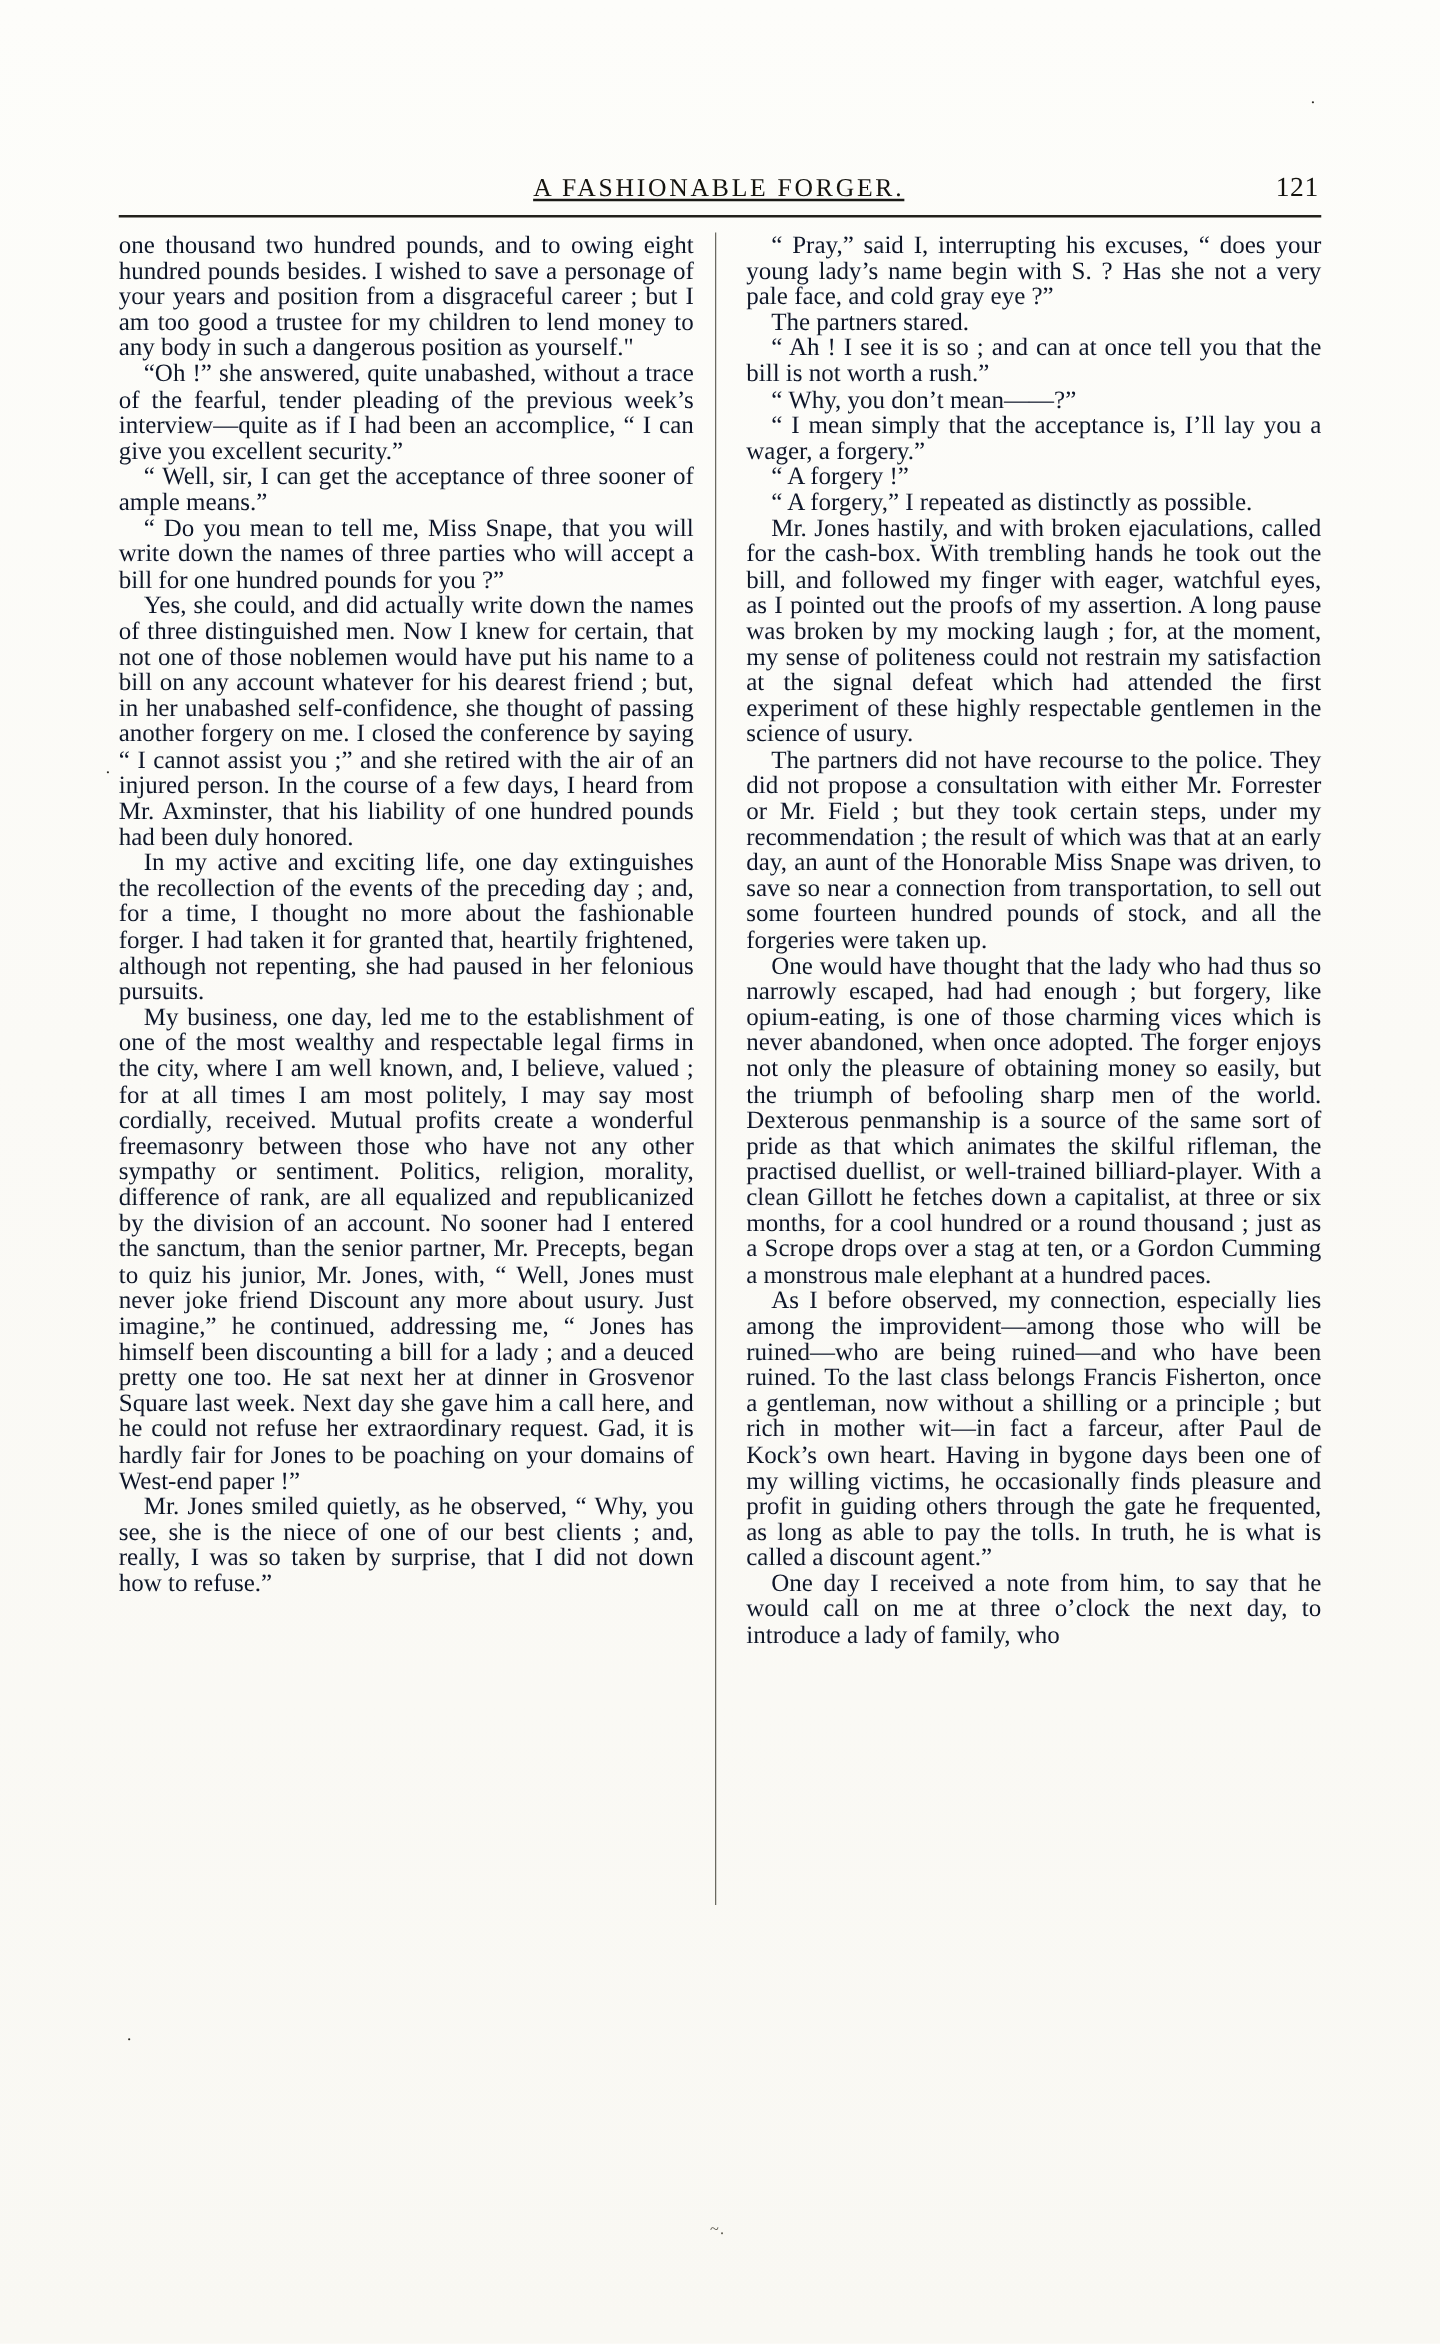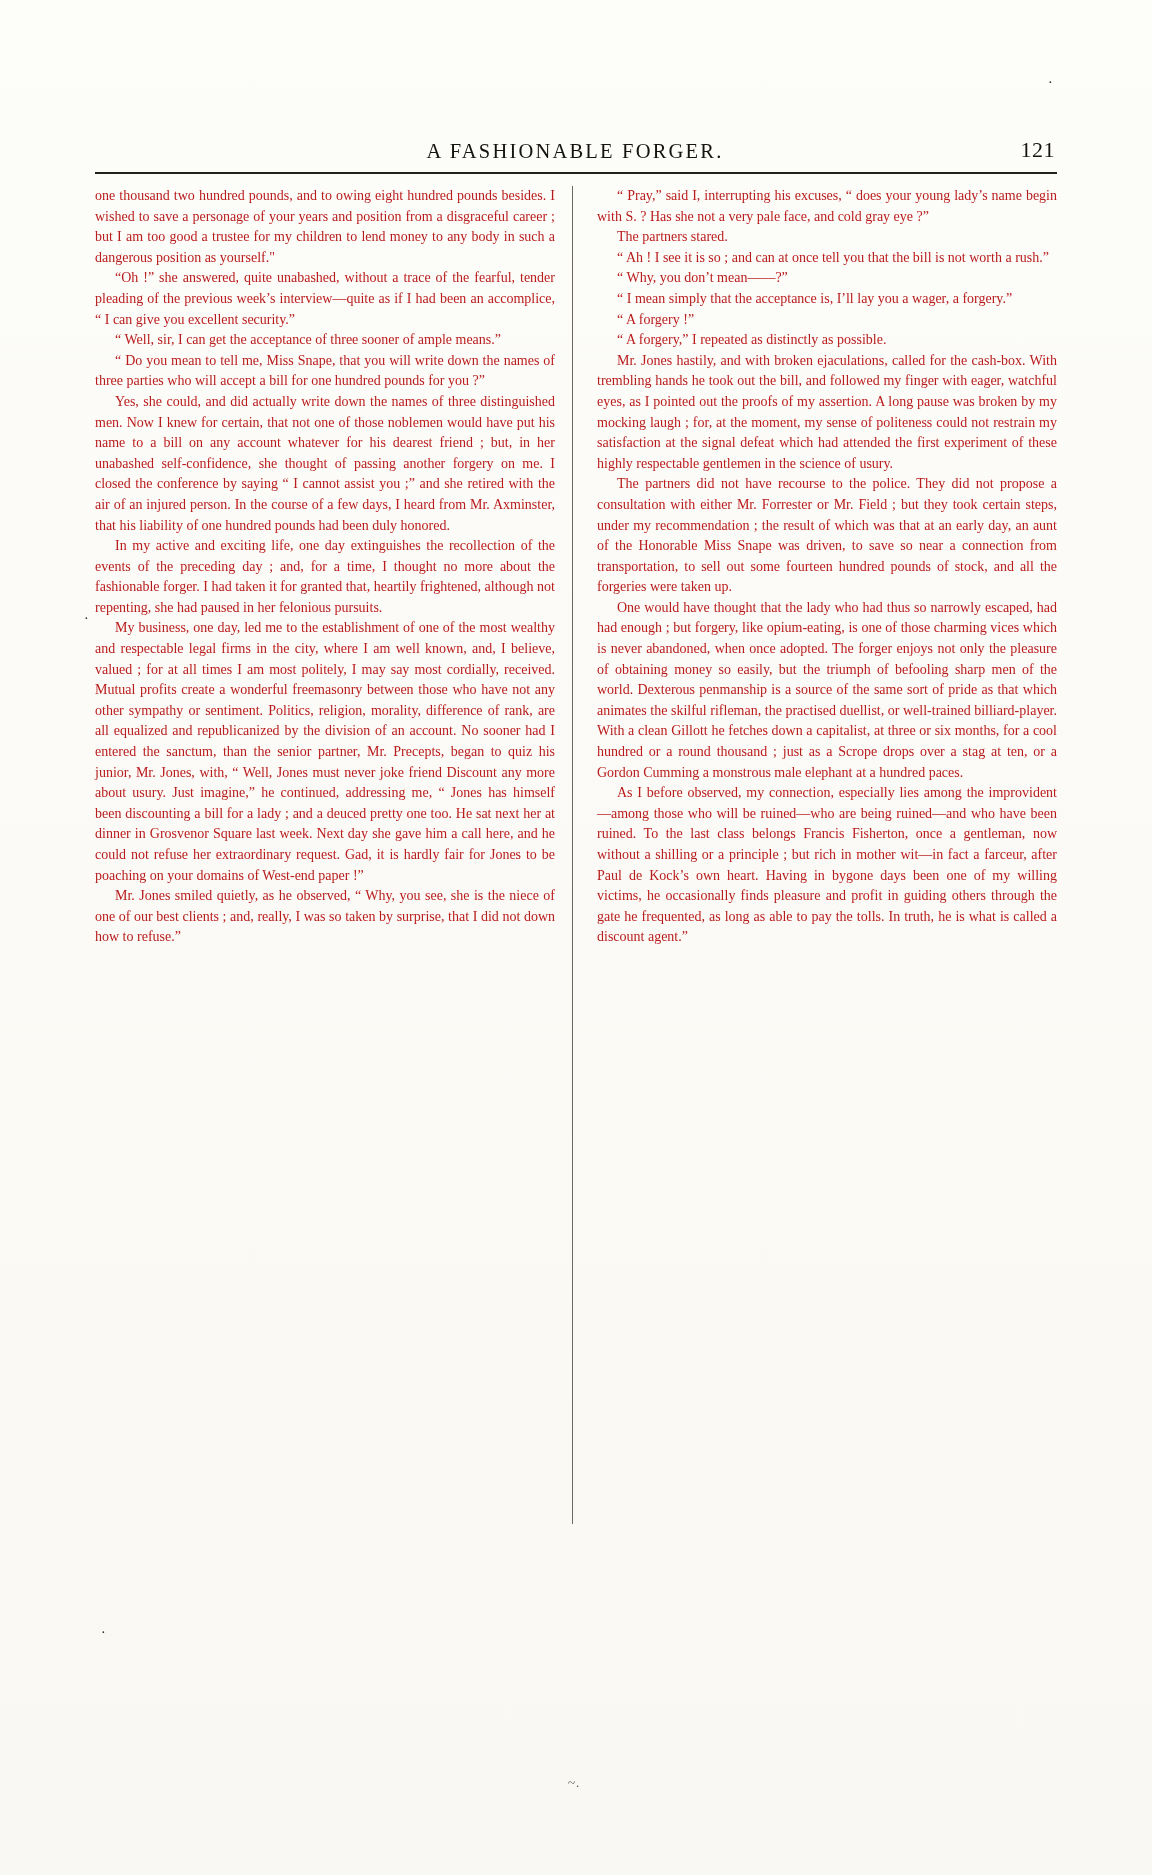--- a/index.html
+++ b/index.html
@@ -28,20 +28,21 @@
     background: linear-gradient(180deg, #fdfdfa 0%, #fbfaf6 45%, #f9f8f3 100%);
   }
   .header {
     position: absolute;
     left: 95px;
     top: 140px;
     width: 960px;
     display: flex;
     align-items: flex-start;
     justify-content: center;
+    text-decoration: underline;
   }
   .running-title {
     font-size: 20.5px;
     letter-spacing: 2.2px;
     font-weight: 400;
     color: #15140f;
     text-align: center;
     white-space: nowrap;
   }
   .folio {
@@ -63,26 +64,26 @@
   .columns {
     position: absolute;
     left: 95px;
     top: 186px;
     width: 962px;
     display: flex;
     gap: 0;
   }
   .col {
     width: 460px;
-    font-size: 14px;
+    font-size: 20px;
     line-height: 20.6px;
     text-align: justify;
     text-justify: inter-word;
     hyphens: manual;
-    color: #b91c1c;
+    color: #0f172a;
   }
   .col.left { padding-right: 14px; }
   .col.right { padding-left: 28px; }
   .col p {
     margin: 0;
     text-indent: 20px;
   }
   .col p.noindent { text-indent: 0; }
   .divider {
     position: absolute;
@@ -140,20 +141,21 @@
       <p>The partners stared.</p>
       <p>“ Ah ! I see it is so ; and can at once tell you that the bill is not worth a rush.”</p>
       <p>“ Why, you don’t mean——?”</p>
       <p>“ I mean simply that the acceptance is, I’ll lay you a wager, a forgery.”</p>
       <p>“ A forgery !”</p>
       <p>“ A forgery,” I repeated as distinctly as possible.</p>
       <p>Mr. Jones hastily, and with broken ejaculations, called for the cash-box. With trembling hands he took out the bill, and followed my finger with eager, watchful eyes, as I pointed out the proofs of my assertion. A long pause was broken by my mocking laugh ; for, at the moment, my sense of politeness could not restrain my satisfaction at the signal defeat which had attended the first experiment of these highly respectable gentlemen in the science of usury.</p>
       <p>The partners did not have recourse to the police. They did not propose a consultation with either Mr. Forrester or Mr. Field ; but they took certain steps, under my recommendation ; the result of which was that at an early day, an aunt of the Honorable Miss Snape was driven, to save so near a connection from transportation, to sell out some fourteen hundred pounds of stock, and all the forgeries were taken up.</p>
       <p>One would have thought that the lady who had thus so narrowly escaped, had had enough ; but forgery, like opium-eating, is one of those charming vices which is never abandoned, when once adopted. The forger enjoys not only the pleasure of obtaining money so easily, but the triumph of befooling sharp men of the world. Dexterous penmanship is a source of the same sort of pride as that which animates the skilful rifleman, the practised duellist, or well-trained billiard-player. With a clean Gillott he fetches down a capitalist, at three or six months, for a cool hundred or a round thousand ; just as a Scrope drops over a stag at ten, or a Gordon Cumming a monstrous male elephant at a hundred paces.</p>
       <p>As I before observed, my connection, especially lies among the improvident—among those who will be ruined—who are being ruined—and who have been ruined. To the last class belongs Francis Fisherton, once a gentleman, now without a shilling or a principle ; but rich in mother wit—in fact a farceur, after Paul de Kock’s own heart. Having in bygone days been one of my willing victims, he occasionally finds pleasure and profit in guiding others through the gate he frequented, as long as able to pay the tolls. In truth, he is what is called a discount agent.”</p>
+      <p>One day I received a note from him, to say that he would call on me at three o’clock the next day, to introduce a lady of family, who</p>
     </div>
   </div>
 
   <div class="marginal-dot dot-a">·</div>
   <div class="marginal-dot dot-b">·</div>
   <div class="marginal-dot dot-c">·</div>
   <div class="bottom-smudge">~.</div>
 </div>
 
 </body></html>

